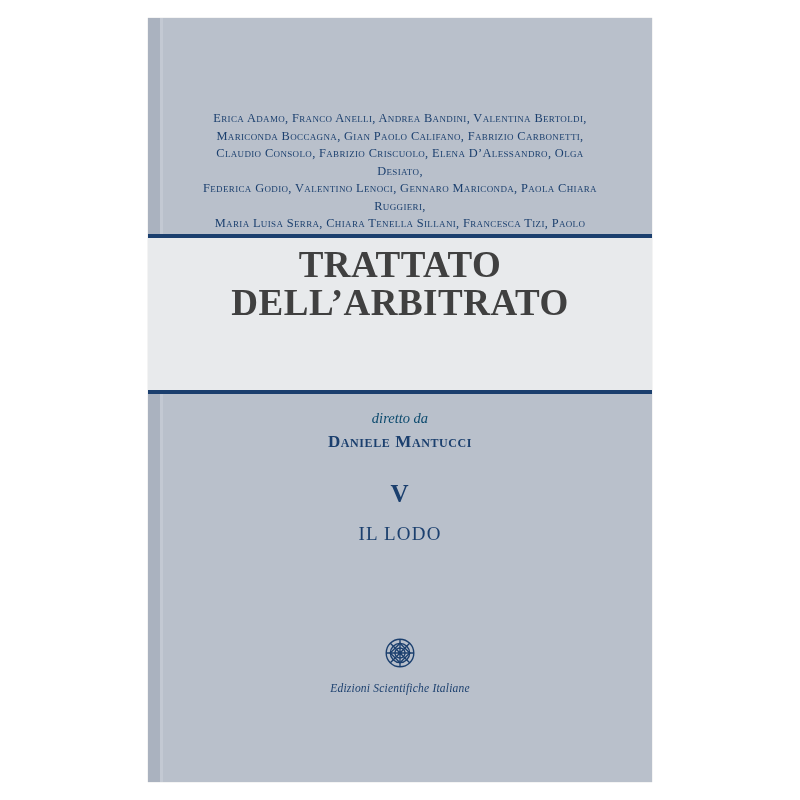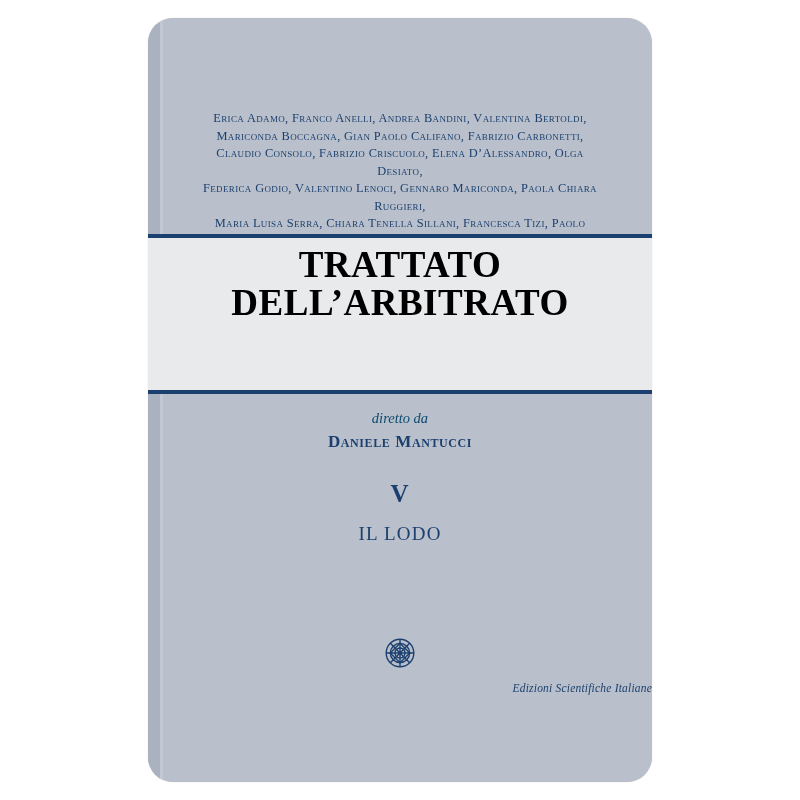--- a/index.html
+++ b/index.html
@@ -13,21 +13,20 @@
 
   #cover {
     position: absolute;
     left: 148px;
     top: 18px;
     width: 504px;
     height: 764px;
     background: #b9c0cb;
     overflow: hidden;
     box-shadow: 0 0 1px rgba(0,0,0,0.25);
-    border-radius: 25px;
   }
 
   
   .spine {
     position: absolute;
     left: 0;
     top: 0;
     width: 12px;
     height: 100%;
     background: #aab2bf;
@@ -66,21 +65,21 @@
     border-bottom: 4px solid #1b3f6e;
     box-sizing: border-box;
   }
 
   .title {
     position: absolute;
     left: 0;
     top: 228px;
     width: 100%;
     text-align: center;
-    color: #000000;
+    color: #404040;
     font-family: "Liberation Serif", serif;
     font-weight: bold;
     font-size: 37px;
     line-height: 38px;
     letter-spacing: 0.5px;
   }
   .title div { white-space: nowrap; }
 
   .edited-label {
     position: absolute;
@@ -128,21 +127,21 @@
     font-size: 19px;
     font-weight: normal;
     letter-spacing: 1.2px;
   }
 
   .publisher {
     position: absolute;
     left: 0;
     top: 612px;
     width: 100%;
-    text-align: right;
+    text-align: center;
   }
   .publisher-mark {
     display: block;
     margin: 0 auto;
     width: 46px;
     height: 46px;
   }
   .publisher-name {
     display: block;
     margin-top: 6px;

